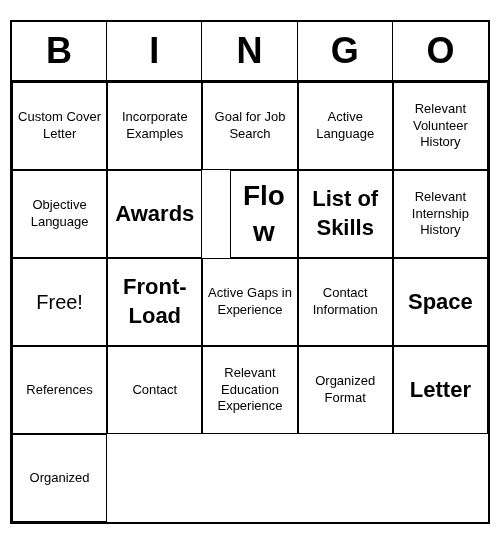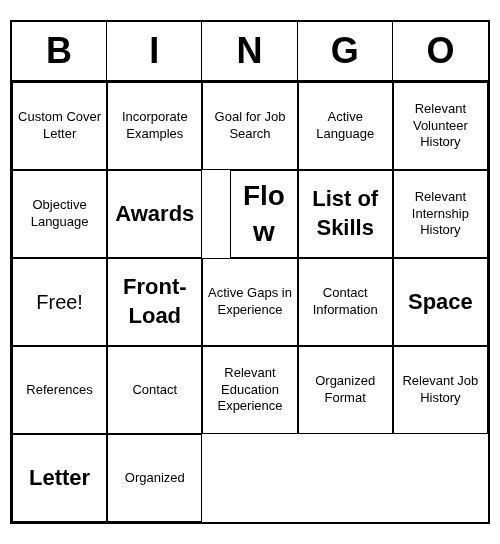--- a/index.html
+++ b/index.html
@@ -85,17 +85,16 @@
       <div class="bingo-cell">Relevant Internship History</div>
       <div class="bingo-cell free">Free!</div>
       <div class="bingo-cell large-text">Front-Load</div>
       <div class="bingo-cell">Active Gaps in Experience</div>
       <div class="bingo-cell">Contact Information</div>
       <div class="bingo-cell large-text">Space</div>
       <div class="bingo-cell">References</div>
       <div class="bingo-cell">Contact</div>
       <div class="bingo-cell">Relevant Education Experience</div>
       <div class="bingo-cell">Organized Format</div>
-      <div class="bingo-cell">Relevant Job History</div>
       <div class="bingo-cell large-text">Letter</div>
       <div class="bingo-cell">Organized</div>
     </div>
 </div>
 
 </body></html>

